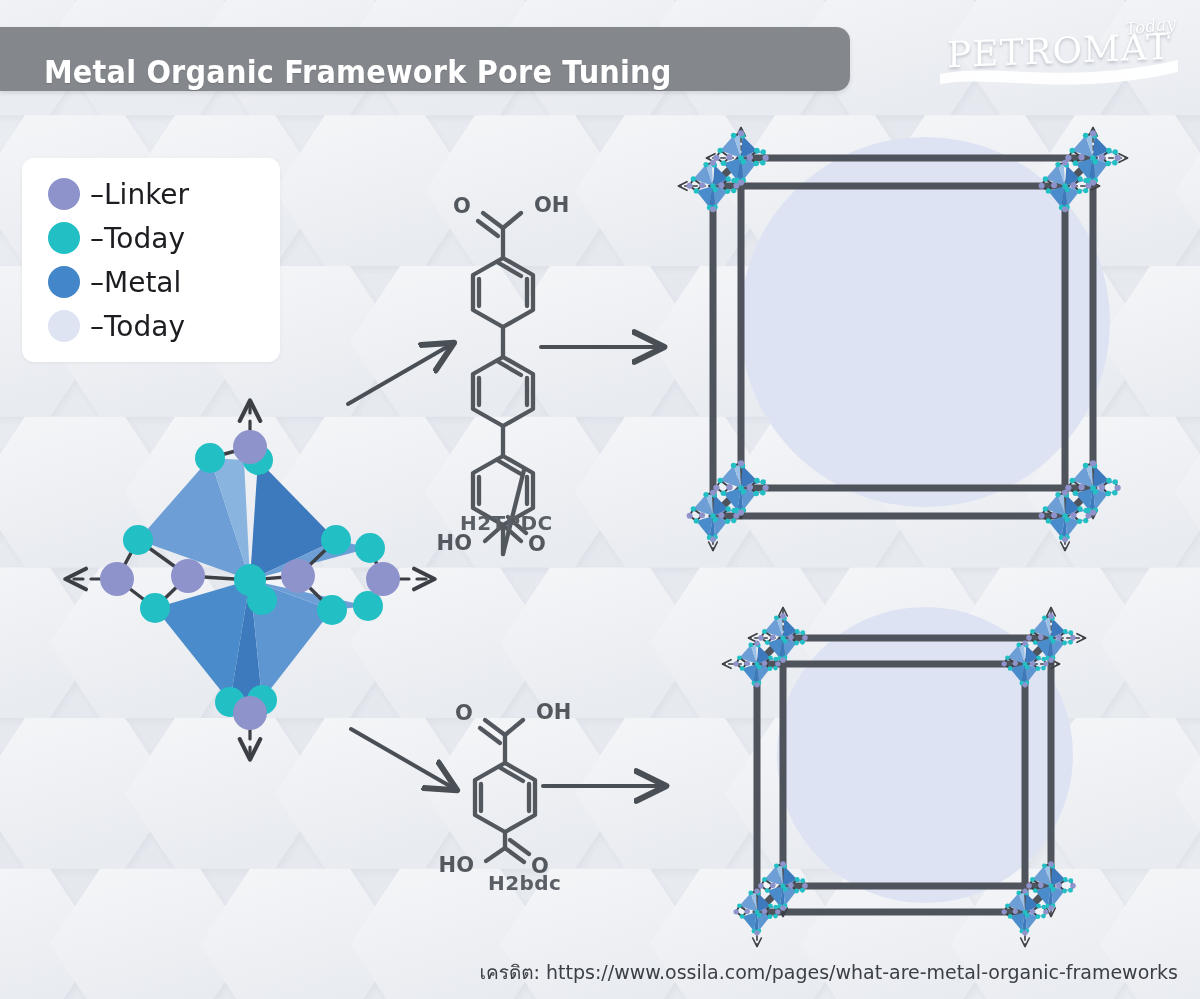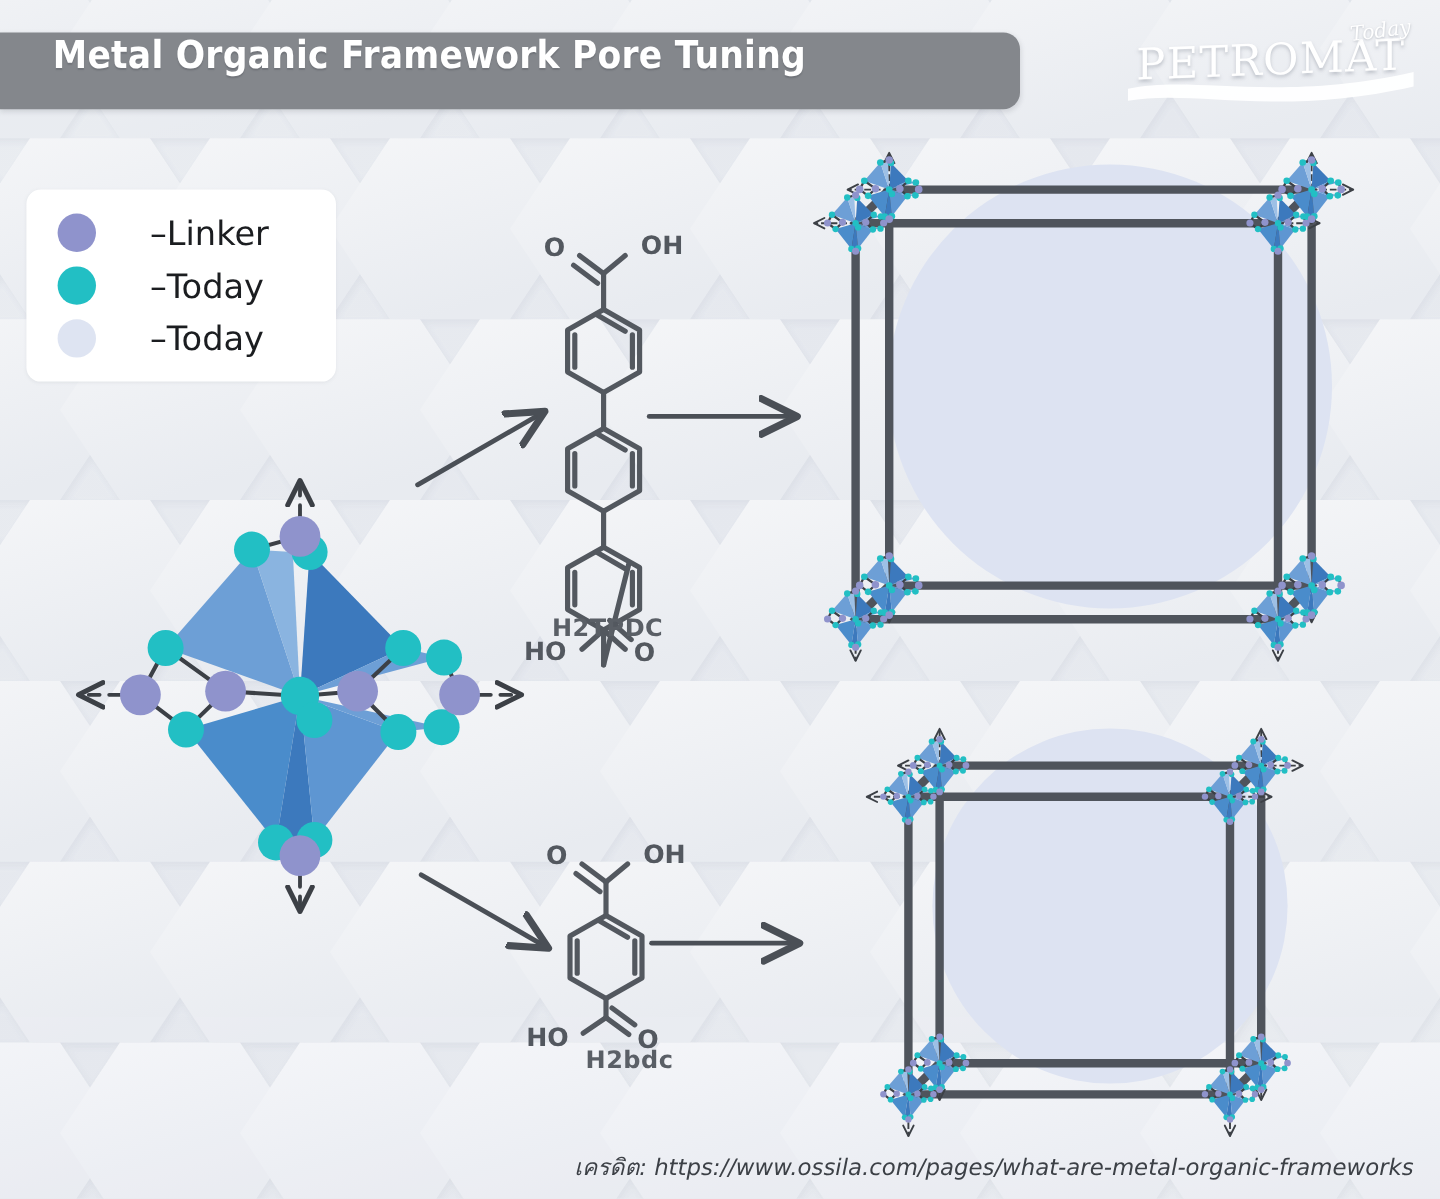--- a/index.html
+++ b/index.html
@@ -9,21 +9,21 @@
     font-family:"DejaVu Sans","Liberation Sans",sans-serif;
   }
   #stage{position:absolute;inset:0;width:1200px;height:999px;}
   svg.layer{position:absolute;left:0;top:0;width:1200px;height:999px;}
 
   
   .titlebar{
     position:absolute;left:0;top:27px;width:850px;height:64px;
     background:#84878c;border-radius:0 14px 14px 0;
     box-shadow:0 2px 4px rgba(90,95,105,.18);
-    display:flex;align-items:flex-start;
+    display:flex;align-items:flex-end;
   }
   .titlebar .title{
     color:#ffffff;font-size:32px;font-weight:bold;letter-spacing:.2px;
     margin-left:44px;white-space:nowrap;
     font-family:"DejaVu Sans Condensed","Liberation Sans",sans-serif;
     text-shadow:0 1px 1px rgba(60,63,70,.25);
   }
   .logo{
     position:absolute;right:16px;top:12px;width:250px;height:74px;
     pointer-events:none;
@@ -43,41 +43,41 @@
     transform:rotate(-7deg);
   }
 
   
   .legend{
     position:absolute;left:22px;top:158px;width:258px;
     background:#ffffff;border-radius:12px;
     padding:14px 0 14px 0;
     box-shadow:0 1px 3px rgba(120,125,135,.10);
   }
-  .legend-row{display:flex;align-items:center;height:44px;padding-left:26px;gap:35px;}
+  .legend-row{display:flex;align-items:center;height:44px;padding-left:26px;}
   .legend-dot{width:32px;height:32px;border-radius:50%;flex:0 0 auto;}
   .legend-label{
     margin-left:10px;font-size:28px;color:#1b1d20;
     font-family:"DejaVu Sans","Liberation Sans",sans-serif;
     white-space:nowrap;
   }
 
   
   .chem-label{
     position:absolute;font-size:20px;font-weight:bold;color:#5a5f66;
     letter-spacing:.4px;white-space:nowrap;text-align:right;
   }
   #lbl-tpdc{left:460px;top:511px;}
   #lbl-bdc{left:488px;top:871px;}
 
   
   .credit{
     position:absolute;left:0;right:0;bottom:12px;
     text-align:right;padding-right:22px;
-    font-size:19px;color:#3c4046;white-space:nowrap;font-style:italic;
+    font-size:19px;color:#3c4046;white-space:nowrap;
   }
 </style>
 </head>
 <body>
 
 <div id="stage">
 
   <svg class="layer" viewBox="0 0 1200 999">
     <defs>
       <linearGradient id="bgGrad" x1="0" y1="0" x2="1" y2="1">
@@ -202,20 +202,24 @@
   <div class="legend">
     <div class="legend-row">
       <div class="legend-dot" style="background:#8f93cc"></div>
       <div class="legend-label">–Linker</div>
     </div>
     <div class="legend-row">
       <div class="legend-dot" style="background:#22bfc4"></div>
       <div class="legend-label">–Today</div>
     </div>
     <div class="legend-row">
+      <div class="legend-dot" style="background:#4386c9"></div>
+      <div class="legend-label">–Metal</div>
+    </div>
+    <div class="legend-row">
       <div class="legend-dot" style="background:#dee4f2"></div>
       <div class="legend-label">–Today</div>
     </div>
   </div>
 
   <svg class="layer" viewBox="0 0 1200 999">
     <defs>
       <marker id="arrowhead" markerWidth="9" markerHeight="9" refX="7.4" refY="4.5" orient="auto">
         <path d="M0.5,0.8 L8,4.5 L0.5,8.2" fill="none" stroke="#4a4f56" stroke-width="1.5" stroke-linecap="round" stroke-linejoin="round"></path>
       </marker>

